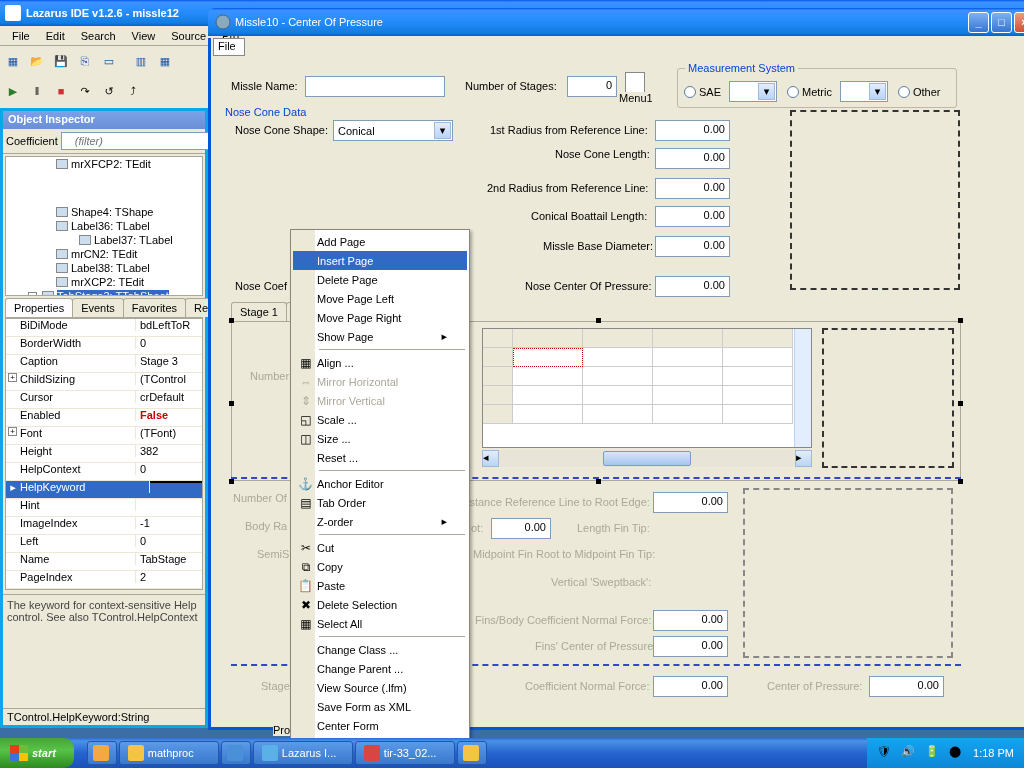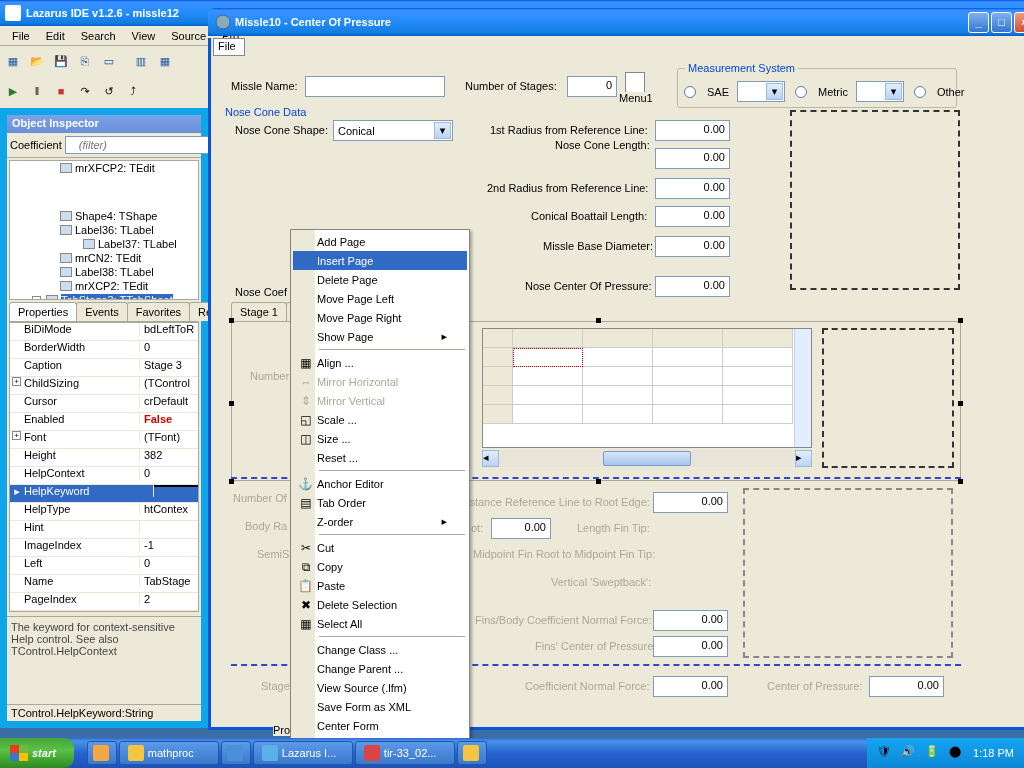--- a/index.html
+++ b/index.html
@@ -9,21 +9,21 @@
 .ide-window{position:absolute;top:0;left:0;width:1024px;height:108px;background:#ece9d8}
 .ide-titlebar{height:26px;background:linear-gradient(to bottom,#0058e6 0%,#3d91ff 8%,#288eff 40%,#127de0 88%,#0362d1 100%);color:#fff;display:flex;align-items:center;padding:0 5px;font-weight:bold}
 .ide-titlebar .icon{width:16px;height:16px;background:#fff;border-radius:2px;margin-right:5px}
 .ide-menubar{height:20px;background:#ece9d8;display:flex;align-items:center;padding:0 4px;border-bottom:1px solid #aca899}
 .ide-menubar span{padding:2px 8px}
 .ide-toolbar{height:30px;background:#ece9d8;display:flex;align-items:center;padding:2px;gap:2px}
 .ide-toolbar .tbtn{width:22px;height:22px;border:1px solid transparent;display:flex;align-items:center;justify-content:center}
 .tbtn.blue{color:#1e5aa8}.tbtn.green{color:#2a7e2a}.tbtn.red{color:#c33}
 
 
-.obj-inspector{position:absolute;top:108px;left:0;width:208px;height:620px;background:#ece9d8;border:7px solid #0ea5e9}
+.obj-inspector{position:absolute;top:108px;left:0;width:208px;height:620px;background:#ece9d8;border:3px solid #0ea5e9}
 .oi-title{height:18px;background:linear-gradient(to bottom,#7ba2e7,#6a8fd8);color:#fff;padding:2px 5px;font-weight:bold}
 .oi-comp{display:flex;align-items:center;padding:3px;gap:3px;border-bottom:1px solid #aca899}
 .oi-comp input{flex:1;border:1px solid #7f9db9;height:18px;padding:0 13px;font-style:italic;color:#888}
 .oi-tree{height:140px;overflow:auto;background:#fff;border:1px solid #aca899;margin:2px}
 .oi-tree-item{padding:1px 3px 1px 50px;white-space:nowrap;display:flex;align-items:center;gap:3px}
 .oi-tree-item .ticon{width:12px;height:10px;border:1px solid #888;background:#cde}
 .oi-tree-item.sel{padding-left:36px}
 .oi-tree-item.sel .txt{background:#316ac5;color:#fff}
 .oi-tree-item .exp{width:9px;height:9px;border:1px solid #888;display:inline-flex;align-items:center;justify-content:center;font-size:9px;margin-left:-14px;margin-right:2px;background:#fff}
 .oi-tabs{display:flex;border-bottom:1px solid #aca899;margin:0 2px}
@@ -37,35 +37,35 @@
 .oi-row.sel .v{background:#fff;color:#000;border:1px solid #000}
 .oi-row .exp2{position:absolute;margin-left:-12px;width:9px;height:9px;border:1px solid #888;font-size:8px;display:flex;align-items:center;justify-content:center;background:#fff;color:#000}
 .oi-row .false{color:#c00;font-weight:bold}
 .oi-help{padding:4px;color:#444;border-top:1px solid #aca899;margin-top:4px;height:50px}
 .oi-status{position:absolute;bottom:0;left:0;right:0;border-top:1px solid #aca899;padding:2px 4px;background:#ece9d8}
 
 
 .form-window{position:absolute;top:8px;left:208px;width:830px;height:720px}
 .fw-titlebar{height:28px;background:linear-gradient(to bottom,#0058e6 0%,#3d91ff 8%,#288eff 40%,#127de0 88%,#0362d1 100%);display:flex;align-items:center;padding:0 3px;border-radius:7px 7px 0 0}
 .fw-titlebar .ticon{width:16px;height:16px;margin:0 4px}
-.fw-titlebar .ttxt{color:#fff;font-weight:bold;flex:1}
+.fw-titlebar .ttxt{color:#fff;font-weight:normal;flex:1}
 .fw-btns{display:flex;gap:2px}
 .fw-btn{width:21px;height:21px;border:1px solid #fff;border-radius:3px;background:linear-gradient(to bottom,#7eb1f0,#3576d0);display:flex;align-items:center;justify-content:center;color:#fff;font-weight:bold}
 .fw-btn.close{background:linear-gradient(to bottom,#f09b7e,#d04f35)}
 .fw-body{background:#ece9d8;height:692px;border-left:3px solid #0855dd;border-right:3px solid #0855dd;border-bottom:3px solid #0855dd;position:relative}
 .fw-menubar{background:#fff;height:18px;width:32px;border:1px solid #888;margin:2px;padding:1px 4px}
 .design-surface{position:absolute;top:24px;left:4px;right:4px;bottom:4px;background:#ece9d8;background-image:radial-gradient(#888 0.5px,transparent 0.5px);background-size:8px 8px}
 .ds-label{position:absolute;background:#ece9d8}
 .ds-input{position:absolute;background:#fff;border:1px solid #7f9db9;text-align:right;padding:2px 4px;height:21px}
 .ds-combo{position:absolute;background:#fff;border:1px solid #7f9db9;height:21px;display:flex;align-items:center}
 .ds-combo .cval{flex:1;padding:0 4px}
 .ds-combo .carrow{width:17px;height:17px;background:linear-gradient(#e2eefe,#bad3f5);border:1px solid #a0b8da;margin:1px;display:flex;align-items:center;justify-content:center}
 .groupbox{position:absolute;border:1px solid #bfb8a6;border-radius:3px}
 .groupbox .gb-title{position:absolute;top:-7px;left:7px;background:#ece9d8;padding:0 3px;color:#0046d5}
-.radio{display:inline-flex;align-items:center;gap:11px;margin-right:6px}
+.radio{display:inline-flex;align-items:center;gap:3px;margin-right:6px}
 .radio .rb{width:12px;height:12px;border:1px solid #5a7ea0;border-radius:50%;background:#fff}
 .dashed-box{position:absolute;border:2px dashed #333}
 .tabcontrol{position:absolute}
 .tabcontrol .tc-tabs{display:flex}
 .tabcontrol .tc-tab{padding:3px 8px;border:1px solid #aca899;border-bottom:none;background:#ece9d8;border-radius:3px 3px 0 0;margin-right:-1px}
 .tabcontrol .tc-body{border:1px solid #aca899;height:160px;position:relative}
 .sel-handles{position:absolute;pointer-events:none}
 .sel-handles .h{position:absolute;width:5px;height:5px;background:#000}
 .grid-widget{position:absolute;background:#fff;border:1px solid #888}
 .grid-widget .gr{display:flex;height:19px}
@@ -218,24 +218,20 @@
         <div class="v">382</div>
       </div>
       <div class="oi-row">
         <div class="k">HelpContext</div>
         <div class="v">0</div>
       </div>
       <div class="oi-row sel">
         <span style="width:14px;text-align:center;color:#fff">▸</span>
         <div class="k" style="padding-left:0">HelpKeyword</div>
         <div class="v"></div>
-      </div>
-      <div class="oi-row">
-        <div class="k">HelpType</div>
-        <div class="v">htContex</div>
       </div>
       <div class="oi-row">
         <div class="k">Hint</div>
         <div class="v"></div>
       </div>
       <div class="oi-row">
         <div class="k">ImageIndex</div>
         <div class="v">-1</div>
       </div>
       <div class="oi-row">
@@ -306,29 +302,29 @@
 
       <span class="ds-label" style="top:44px;left:10px;color:#0046d5">Nose Cone Data</span>
       <span class="ds-label" style="top:62px;left:20px">Nose Cone Shape:</span>
       <div class="ds-combo" style="top:58px;left:118px;width:120px">
           <span class="cval">Conical</span>
           <span class="carrow">▾</span>
         </div>
 
       <span class="ds-label" style="top:62px;left:275px">1st Radius from Reference Line:</span>
       <div class="ds-input" style="top:58px;left:440px;width:75px">0.00</div>
-      <span class="ds-label" style="top:77px;left:340px">Nose Cone Length:</span>
+      <span class="ds-label" style="top:86px;left:340px">Nose Cone Length:</span>
       <div class="ds-input" style="top:86px;left:440px;width:75px">0.00</div>
       <span class="ds-label" style="top:120px;left:272px">2nd Radius from Reference Line:</span>
       <div class="ds-input" style="top:116px;left:440px;width:75px">0.00</div>
       <span class="ds-label" style="top:148px;left:316px">Conical Boattail Length:</span>
       <div class="ds-input" style="top:144px;left:440px;width:75px">0.00</div>
       <span class="ds-label" style="top:178px;left:328px">Missle Base Diameter:</span>
       <div class="ds-input" style="top:174px;left:440px;width:75px">0.00</div>
-      <span class="ds-label" style="top:224px;left:20px">Nose Coef</span>
+      <span class="ds-label" style="top:218px;left:20px">Nose Coef</span>
       <span class="ds-label" style="top:218px;left:310px">Nose Center Of Pressure:</span>
       <div class="ds-input" style="top:214px;left:440px;width:75px">0.00</div>
 
       <div class="dashed-box" style="top:48px;left:575px;width:170px;height:180px"></div>
 
       <div class="tabcontrol" style="top:240px;left:16px;width:730px">
         <div class="tc-tabs">
           <div class="tc-tab">Stage 1</div>
           <div class="tc-tab">S</div>
         </div>

